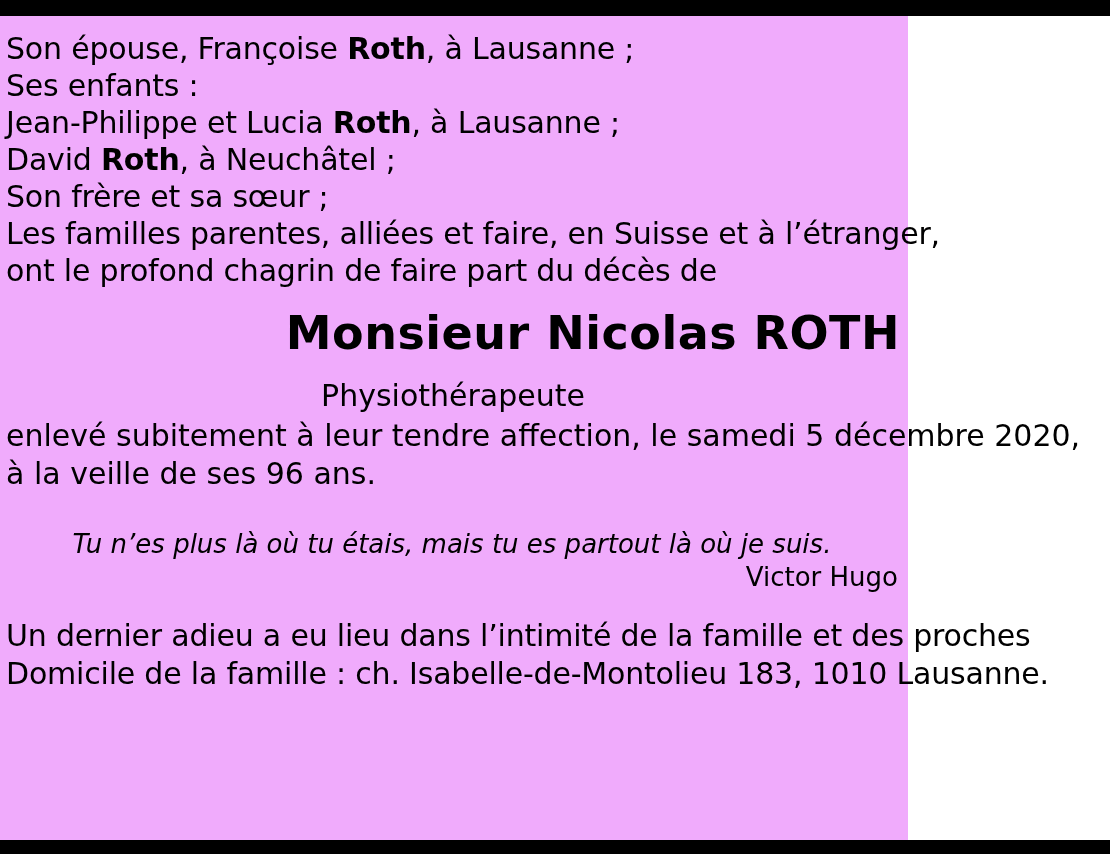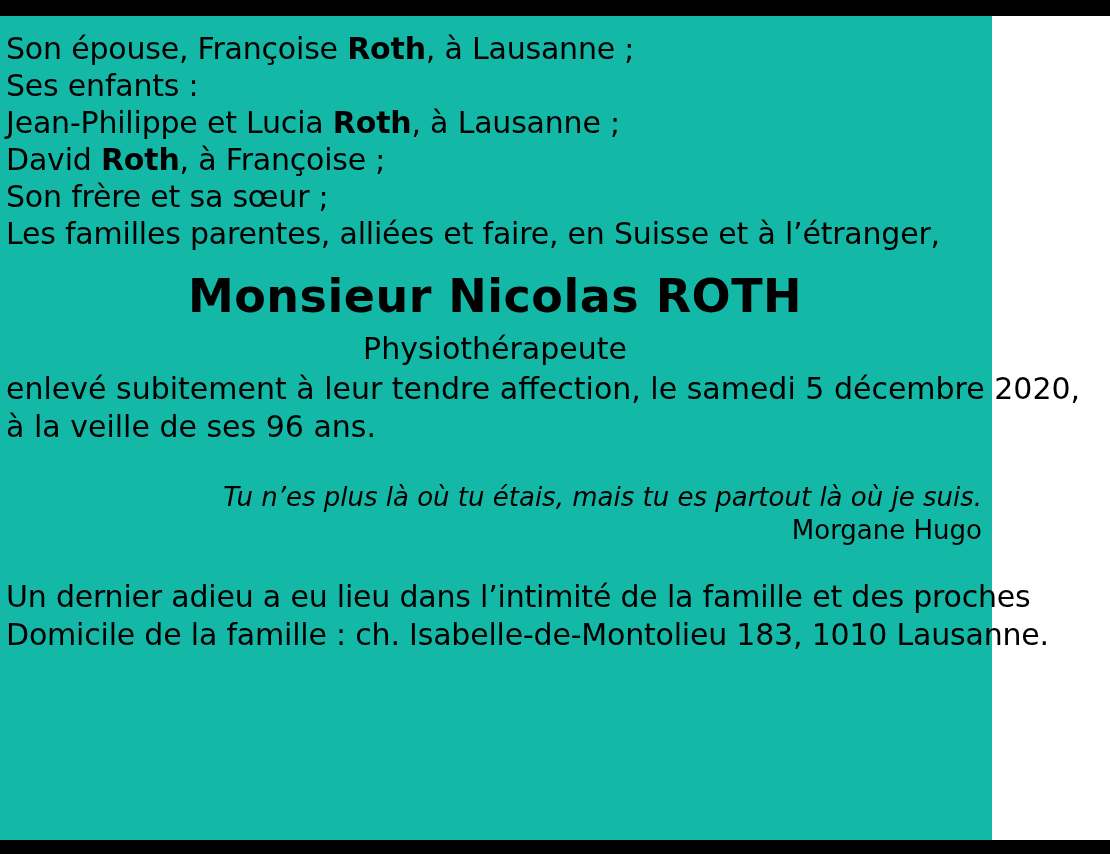--- a/index.html
+++ b/index.html
@@ -9,24 +9,24 @@
   body {
     width: 1110px;
     height: 854px;
     background: #ffffff;
     font-family: "DejaVu Sans", sans-serif;
     color: #000000;
     overflow: hidden;
   }
   .notice {
     position: relative;
-    width: 992px;
+    width: 908px;
     height: 854px;
     box-sizing: border-box;
-    background: #14b8a6;
+    background: #f0abfc;
   }
   .rule-top {
     width: 1110px;
     height: 16px;
     background: #000000;
   }
   .rule-bottom {
     position: absolute;
     left: 0;
     bottom: 0;
@@ -40,95 +40,96 @@
   .line {
     font-size: 30px;
     line-height: 37px;
     letter-spacing: -0.2px;
     white-space: nowrap;
   }
   .line b {
     font-weight: bold;
   }
   .deceased-name {
-    text-align: center;
+    text-align: right;
     font-size: 46px;
     font-weight: bold;
     line-height: 60px;
     letter-spacing: 0.5px;
     margin-top: 14px;
     white-space: nowrap;
   }
   .profession {
     text-align: center;
     font-size: 30px;
     line-height: 42px;
-    margin-top: 2px;
+    margin-top: 12px;
     white-space: nowrap;
   }
   .death-line {
     font-size: 30px;
     line-height: 38px;
     white-space: nowrap;
   }
   .quote {
-    text-align: right;
+    text-align: center;
     font-style: italic;
     font-size: 26px;
     line-height: 34px;
     margin-top: 34px;
     padding-right: 2px;
     white-space: nowrap;
   }
   .quote-author {
     text-align: right;
     font-size: 26px;
     line-height: 32px;
     padding-right: 2px;
     white-space: nowrap;
   }
   .closing {
-    margin-top: 32px;
+    margin-top: 24px;
     text-align: right;
   }
   .closing .line {
     font-size: 30px;
     line-height: 38px;
   }
 </style>
 </head>
 <body>
 
 <div class="notice">
 
   <div class="rule-top"></div>
 
   <div class="body-area">
 
     <div id="family-list">
         <div class="line"><span>Son épouse, Françoise </span><b>Roth</b><span>, à Lausanne ;</span></div>
         <div class="line"><span>Ses enfants :</span></div>
         <div class="line"><span>Jean-Philippe et Lucia </span><b>Roth</b><span>, à Lausanne ;</span></div>
-        <div class="line"><span>David </span><b>Roth</b><span>, à Françoise ;</span></div>
+        <div class="line"><span>David </span><b>Roth</b><span>, à Neuchâtel ;</span></div>
         <div class="line"><span>Son frère et sa sœur ;</span></div>
         <div class="line"><span>Les familles parentes, alliées et faire, en Suisse et à l’étranger,</span></div>
+        <div class="line"><span>ont le profond chagrin de faire part du décès de</span></div>
       </div>
 
     <div class="deceased-name">Monsieur Nicolas ROTH</div>
 
     <div class="profession">Physiothérapeute</div>
 
     <div id="death-statement">
         <div class="death-line">enlevé subitement à leur tendre affection, le samedi 5 décembre 2020,</div>
         <div class="death-line">à la veille de ses 96 ans.</div>
       </div>
 
     <div class="quote">Tu n’es plus là où tu étais, mais tu es partout là où je suis.</div>
 
-    <div class="quote-author">Morgane Hugo</div>
+    <div class="quote-author">Victor Hugo</div>
 
     <div class="closing" id="closing-information">
         <div class="line">Un dernier adieu a eu lieu dans l’intimité de la famille et des proches</div>
         <div class="line">Domicile de la famille : ch. Isabelle-de-Montolieu 183, 1010 Lausanne.</div>
       </div>
 
   </div>
 
   <div class="rule-bottom"></div>
 </div>

